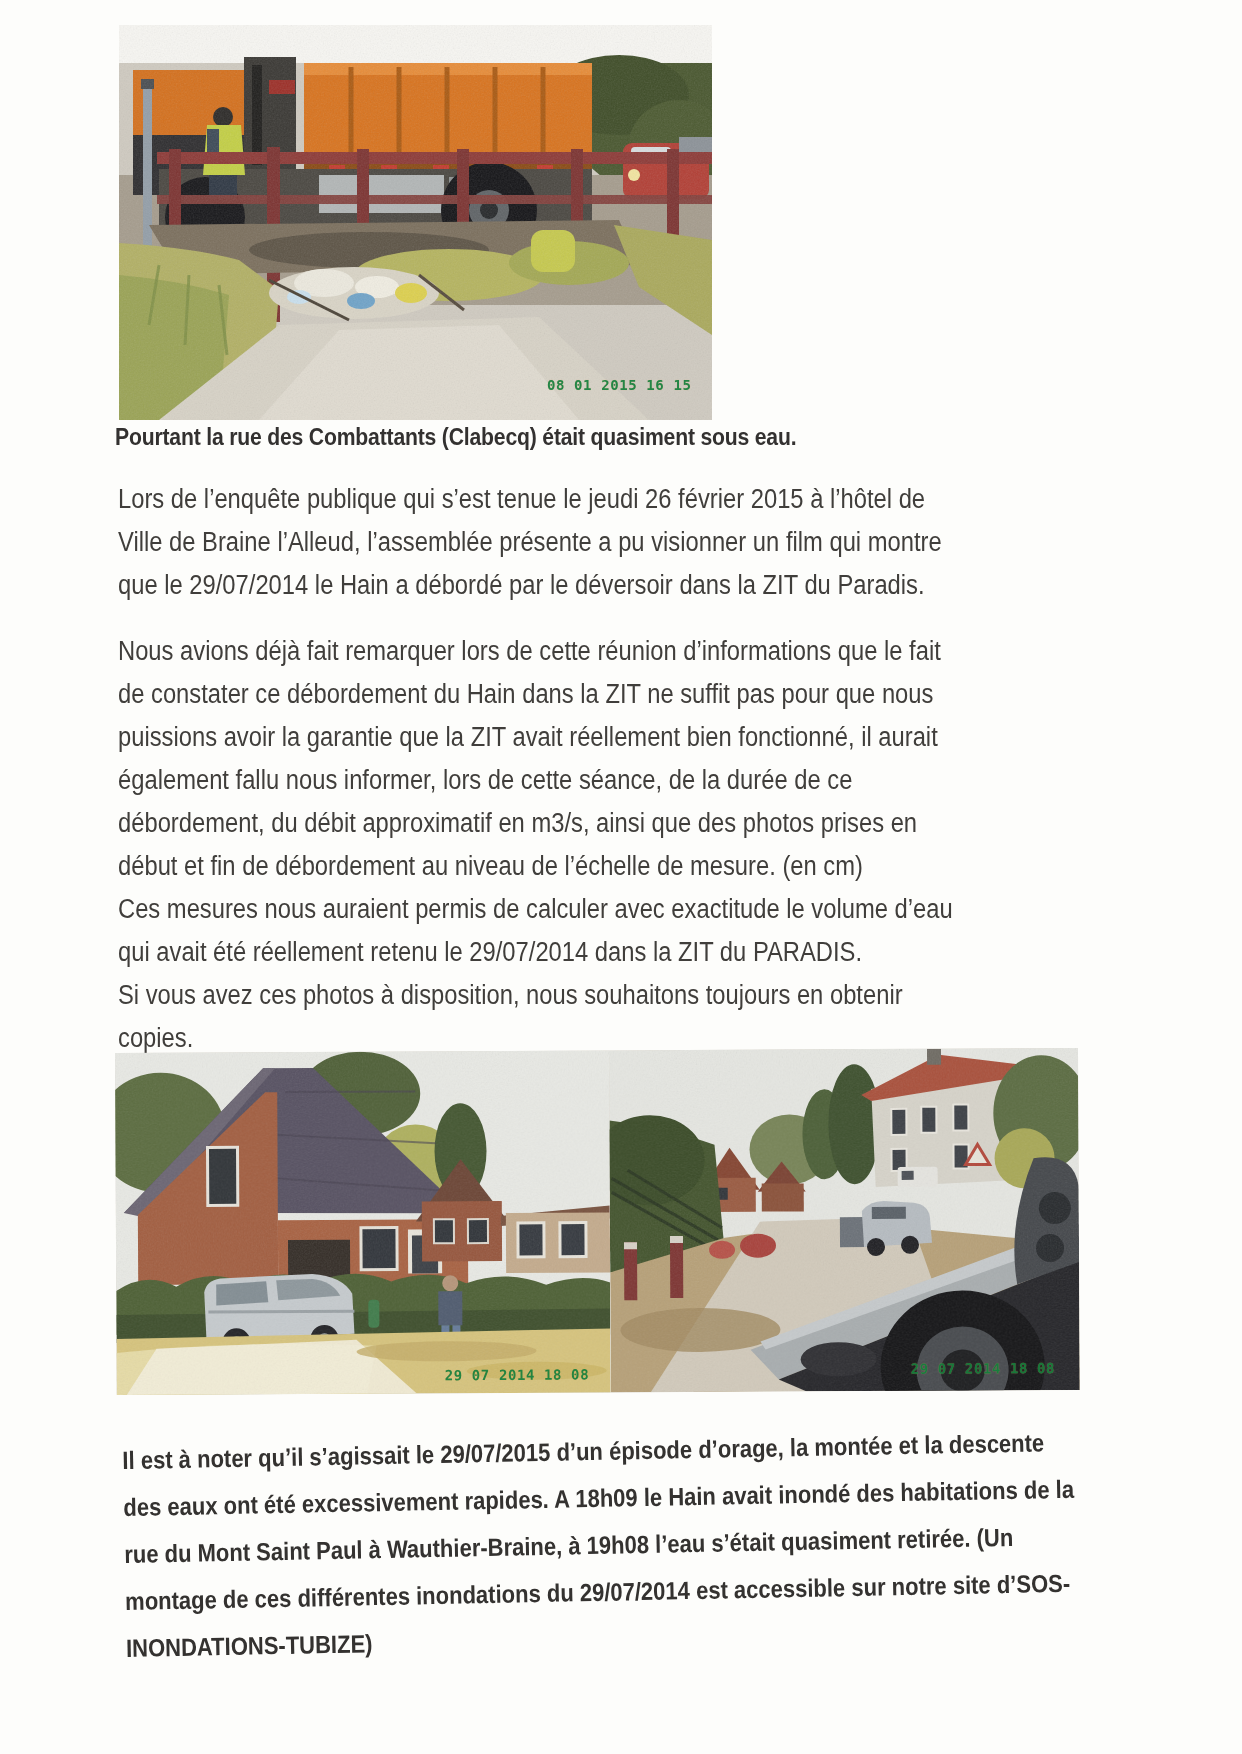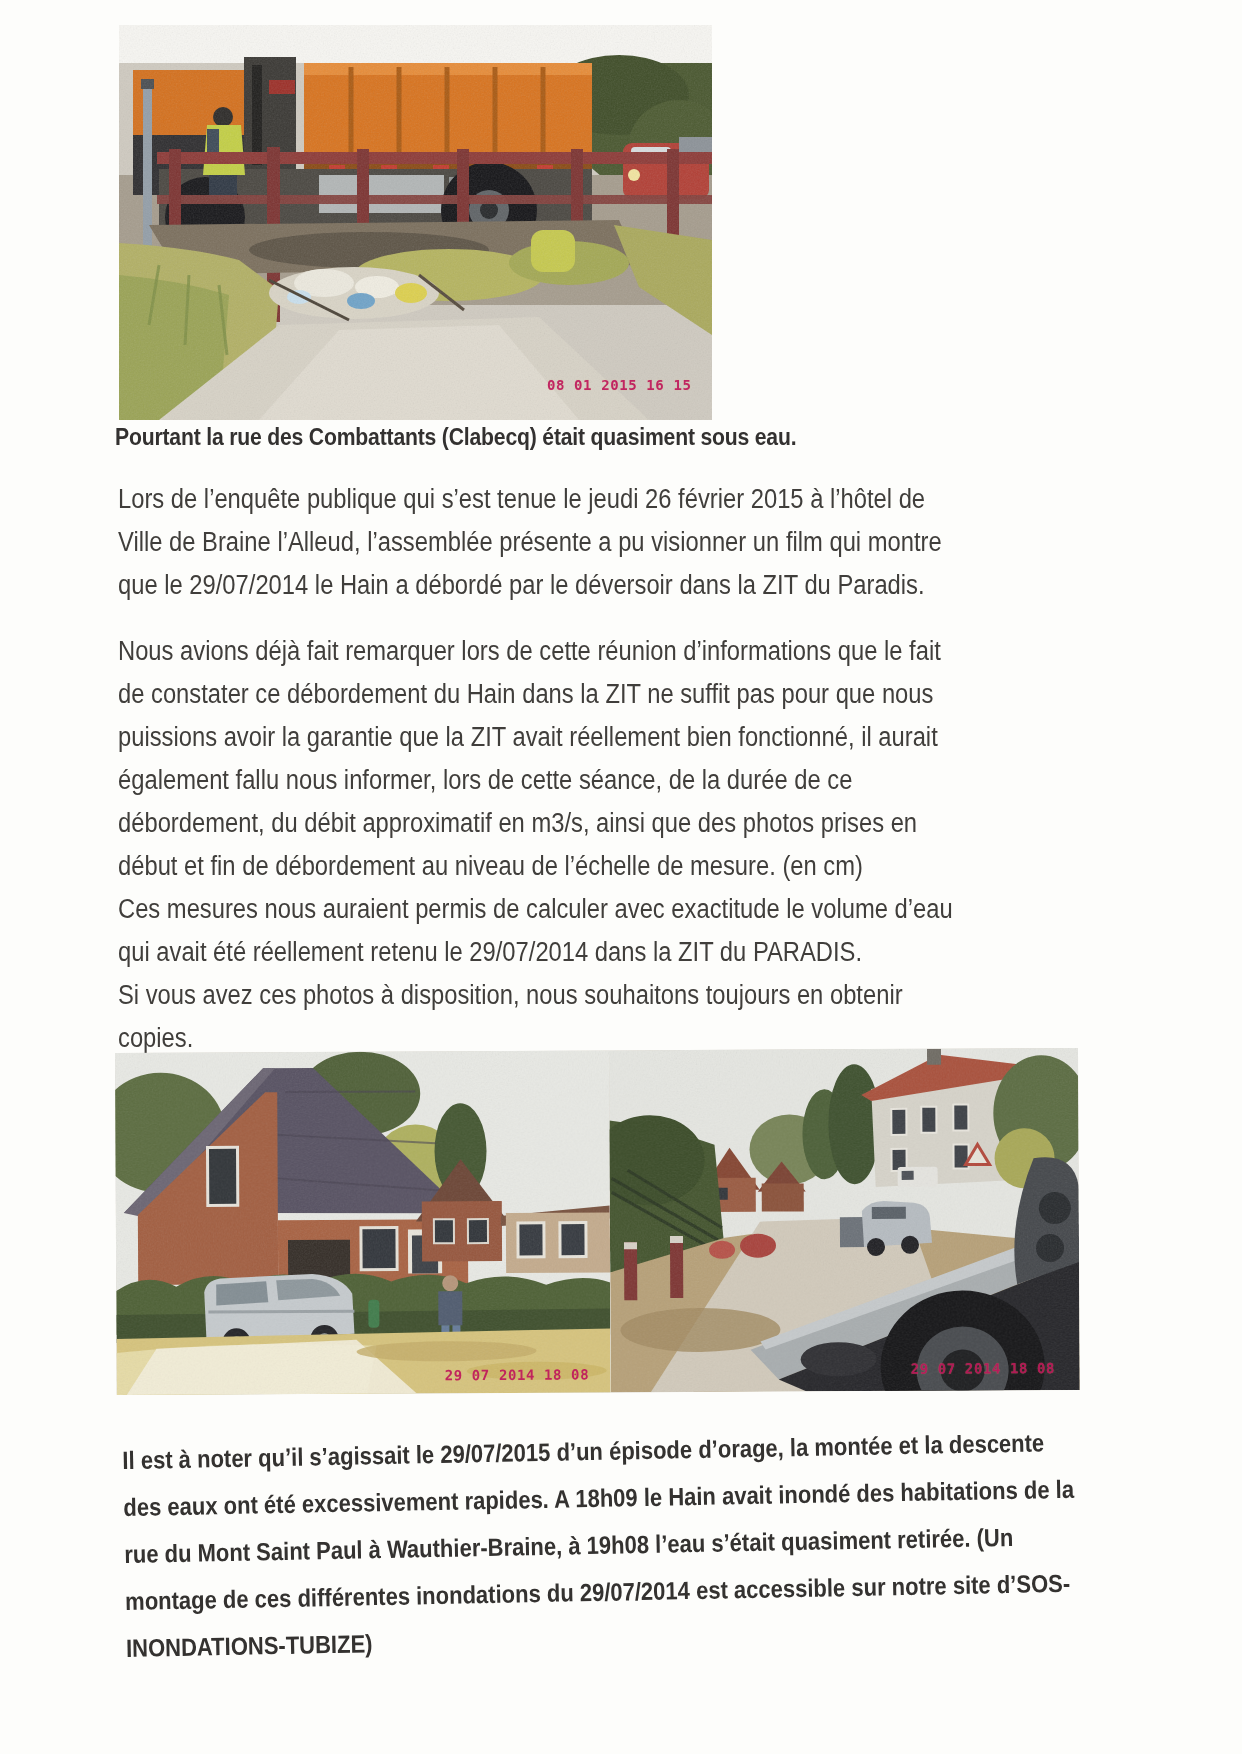--- a/index.html
+++ b/index.html
@@ -11,21 +11,21 @@
   }
   figure{margin:0;padding:0;}
   .photo{position:absolute;overflow:hidden;background:#dddad2;}
   .photo svg{display:block;}
   .top-photo{left:119px;top:25px;width:593px;height:395px;}
   .photo-row{position:absolute;left:115px;top:1053px;width:963px;height:342px;transform:rotate(-0.3deg);transform-origin:0 0;}
   .left-photo{left:0;top:0;width:494px;height:342px;position:absolute;}
   .right-photo{left:494px;top:0;width:469px;height:342px;position:absolute;}
   .ts{
     position:absolute;font-family:"DejaVu Sans Mono", monospace;font-weight:bold;
-    font-size:14px;letter-spacing:0.6px;color:#be185d;opacity:0.92;white-space:nowrap;
+    font-size:14px;letter-spacing:0.6px;color:#15803d;opacity:0.92;white-space:nowrap;
     text-shadow:0 0 1px rgba(238,166,94,0.55);
   }
   .ts-top{left:428px;top:352px;}
   .ts-left{left:328px;top:316px;}
   .ts-right{left:300px;top:312px;}
   .caption{
     position:absolute;left:115px;top:424px;font-size:23px;font-weight:700;color:#333130;
     white-space:nowrap;transform:scaleX(0.92);transform-origin:0 0;letter-spacing:-0.2px;
   }
   .para{position:absolute;transform:scaleX(0.88);transform-origin:0 0;}

